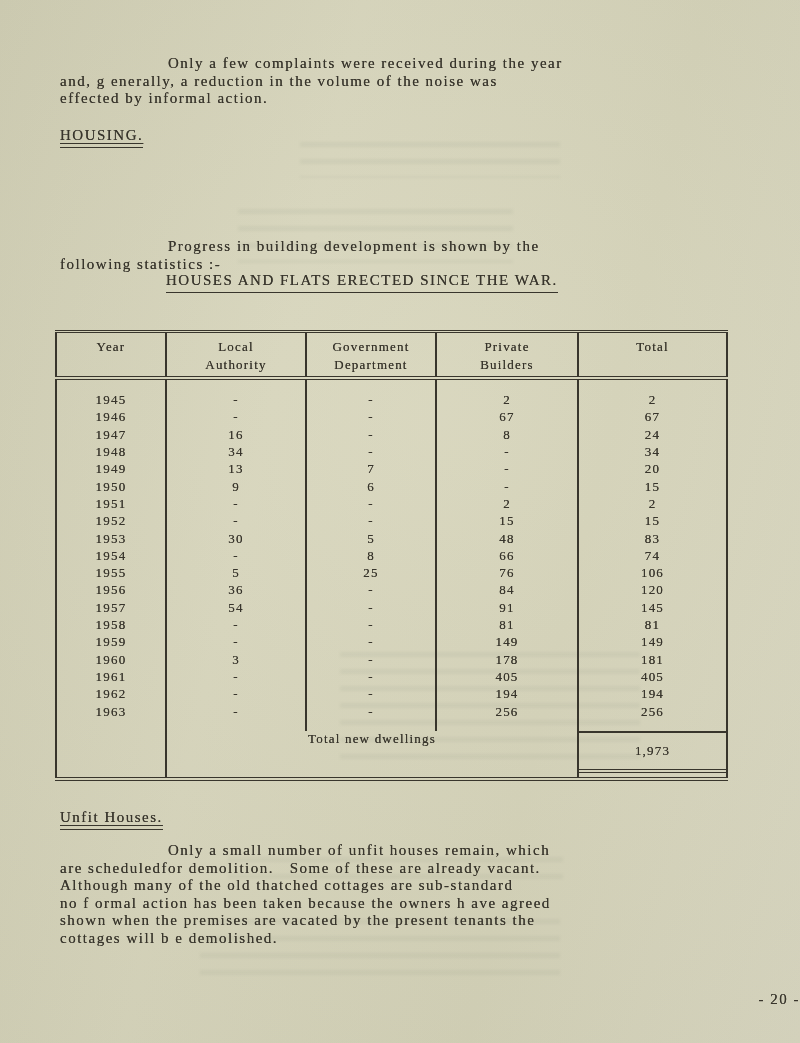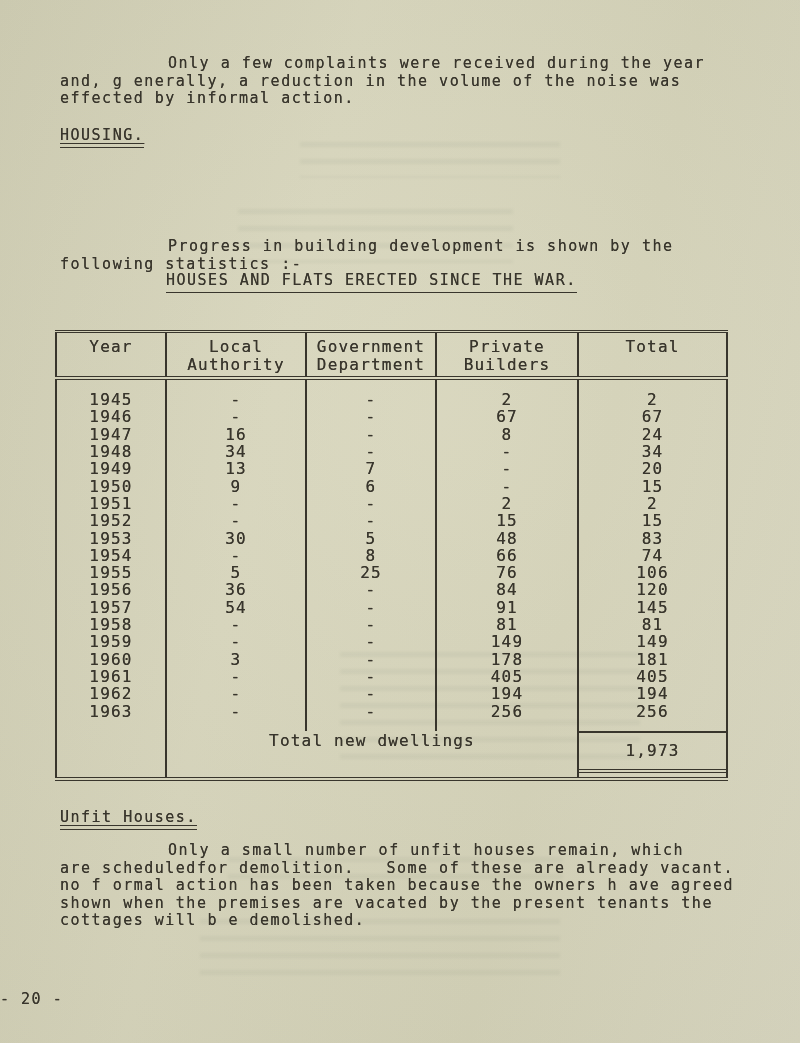--- a/index.html
+++ b/index.html
@@ -14,38 +14,39 @@
   }
   .page{
     position:relative;width:800px;height:1043px;
     background:
       radial-gradient(120% 90% at 55% 40%, rgba(255,255,250,0.10), rgba(0,0,0,0.045)),
       linear-gradient(103deg,#cfcdb2 0%,#d7d5bb 35%,#d3d1b6 68%,#d9d7c0 100%);
     color:var(--ink);
     font-size:15px;
     letter-spacing:1.5px;
     text-shadow:0 0 .55px rgba(56,53,44,.85);
+    font-family:Liberation Serif, serif;
   }
   .abs{position:absolute;}
   .para{left:60px;}
   .tline{white-space:pre;line-height:17.6px;}
   .indent .tline:first-child{padding-left:108px;}
 
   .heading{left:60px;line-height:17.6px;}
   .u-double{display:inline-block;text-decoration:underline;text-underline-offset:3px;
             border-bottom:1.5px solid var(--ink);padding-bottom:2.5px;}
   .u-single{display:inline-block;border-bottom:1.5px solid var(--ink);padding-bottom:2px;}
   .u-thick{display:inline-block;text-decoration:underline;text-underline-offset:3px;
            border-bottom:1.5px solid var(--ink);padding-bottom:2px;}
 
   
   table.stats{
     position:absolute;left:55px;top:330px;width:671px;
     border-collapse:collapse;table-layout:fixed;
-    font-size:16px;letter-spacing:1.2px;color:var(--ink);
+    font-size:13px;letter-spacing:1.2px;color:var(--ink);
   }
   table.stats th,table.stats td{
     border-left:2px solid var(--ink);
     border-right:2px solid var(--ink);
     font-weight:normal;text-align:center;padding:0;
   }
   table.stats thead th{
     border-top:3px double var(--ink);
     border-bottom:4px double var(--ink);
     vertical-align:top;padding:5px 0 3px;line-height:16.5px;
@@ -56,21 +57,21 @@
   table.stats tfoot td{
     height:46px;border-bottom:4px double var(--ink);vertical-align:top;
   }
   td.t-label{vertical-align:middle;padding-top:8px;}
   .t-value{
     border-top:2.5px solid var(--ink);
     border-bottom:4px double var(--ink);
     height:36px;margin-bottom:4px;
     display:flex;align-items:center;justify-content:center;
   }
-  .page-number{left:0;right:0;text-align:left;top:991px;line-height:17.6px;}
+  .page-number{left:0;right:0;text-align:right;top:991px;line-height:17.6px;}
 
   
   .smudge{
     position:absolute;filter:blur(1.7px);opacity:.12;pointer-events:none;
     background:repeating-linear-gradient(180deg,
       transparent 0 4px, rgba(96,110,92,.55) 4px 9px, transparent 9px 17px);
   }
 </style>
 </head>
 <body>
@@ -279,20 +280,21 @@
     </tfoot>
   </table>
 
   <div class="abs heading" style="top:809px;">
     <span class="u-thick">Unfit Houses.</span>
   </div>
 
   <div class="abs para indent" style="top:842px;">
       <div class="tline">Only a small number of unfit houses remain, which</div>
       <div class="tline">are scheduledfor demolition.   Some of these are already vacant.</div>
+      <div class="tline">Although many of the old thatched cottages are sub-standard</div>
       <div class="tline">no f ormal action has been taken because the owners h ave agreed</div>
       <div class="tline">shown when the premises are vacated by the present tenants the</div>
       <div class="tline">cottages will b e demolished.</div>
     </div>
 
   <div class="abs page-number">- 20 -</div>
 
 </div>
 
 </body></html>

